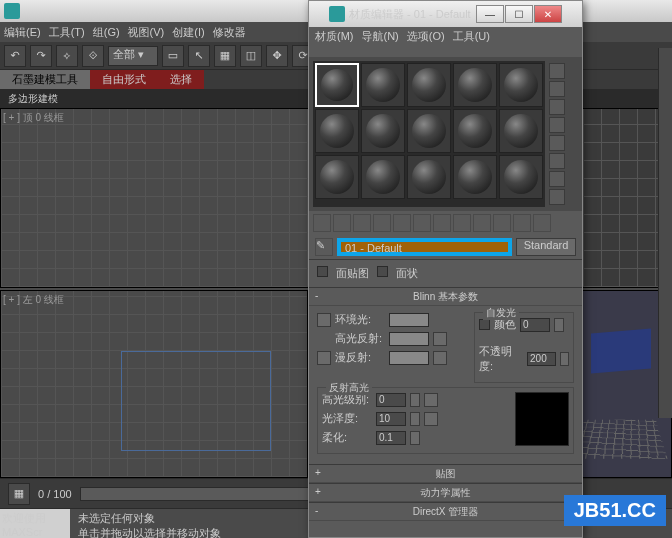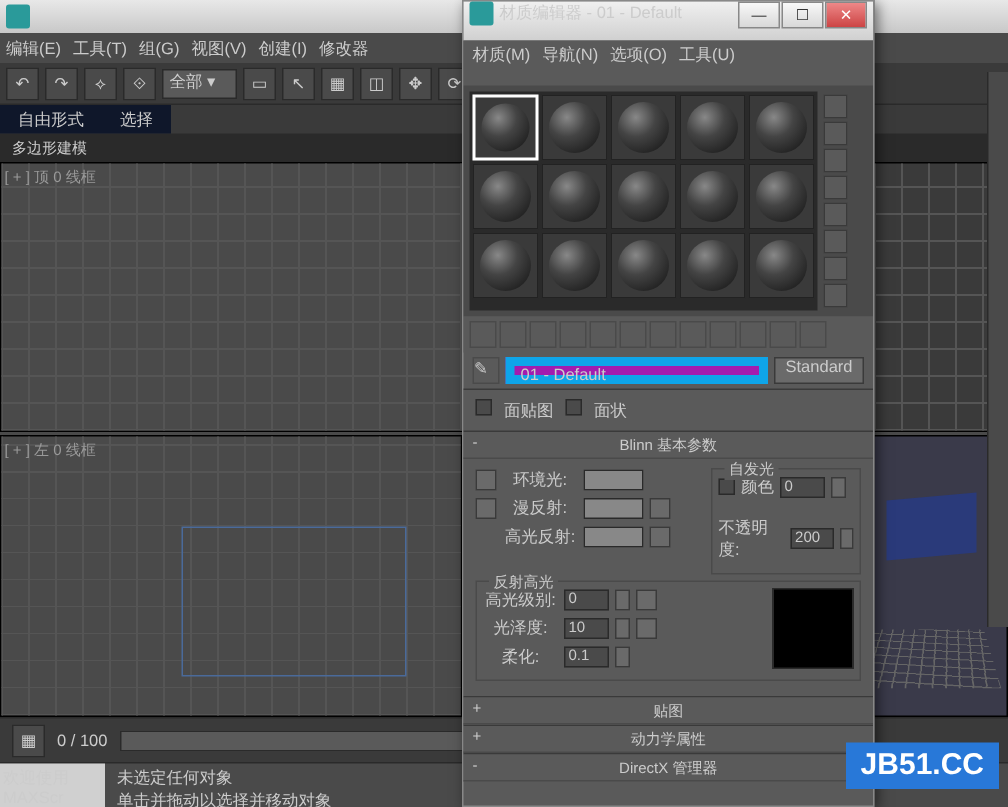--- a/index.html
+++ b/index.html
@@ -7,60 +7,60 @@
 .main-app{width:672px;height:538px;background:#3a3a3a;position:relative}
 .titlebar{height:22px;background:linear-gradient(#e8e8e8,#c8c8c8);display:flex;align-items:center;padding:0 4px;color:#333}
 .app-icon{width:16px;height:16px;background:#2a9a9a;border-radius:2px;margin-right:4px}
 .menubar{height:20px;background:#4a4a4a;display:flex;align-items:center;padding:0 4px;gap:8px}
 .menubar span{cursor:pointer}
 .toolbar1{height:28px;background:#3a3a3a;display:flex;align-items:center;padding:0 4px;gap:4px;border-bottom:1px solid #2a2a2a}
 .tool-btn{width:22px;height:22px;background:#4a4a4a;border:1px solid #2a2a2a;display:flex;align-items:center;justify-content:center;cursor:pointer}
 .tool-sel{height:20px;background:#5a5a5a;border:1px solid #2a2a2a;padding:0 4px;min-width:50px}
 .ribbon{height:20px;background:#3a3a3a;display:flex;align-items:center;border-bottom:1px solid #2a2a2a}
 .ribbon-tab{padding:2px 12px;background:#6a6a6a;color:#000}
-.ribbon-tab.dark{background:#0f172a;color:#ccc}
+.ribbon-tab.dark{background:#7f1d1d;color:#ccc}
 .sub-ribbon{height:18px;background:#2a2a2a;padding:2px 8px;font-size:10px}
 .viewports{position:relative;height:370px;background:#4a4a4a}
 .viewport{position:absolute;background:#4a4a4a;border:1px solid #000}
 .vp-label{position:absolute;top:2px;left:2px;color:#999;font-size:10px}
 .grid-lines{position:absolute;inset:0;background-image:repeating-linear-gradient(0deg,#555 0,#555 1px,transparent 1px,transparent 18px),repeating-linear-gradient(90deg,#555 0,#555 1px,transparent 1px,transparent 18px)}
 .grid-dark{background-color:#3a3a3a}
 .box-wire{position:absolute;border:1px solid #4a6a9a}
 .persp-box{position:absolute;width:60px;height:40px;background:#2a3a7a;transform:skewY(-5deg)}
 .persp-grid{position:absolute;bottom:10px;right:10px;width:100px;height:60px;background-image:repeating-linear-gradient(5deg,#666 0,#666 1px,transparent 1px,transparent 8px),repeating-linear-gradient(95deg,#666 0,#666 1px,transparent 1px,transparent 8px);transform:perspective(200px) rotateX(50deg)}
 .timeline{height:30px;background:#3a3a3a;border-top:1px solid #2a2a2a;display:flex;align-items:center;padding:0 8px;gap:8px}
 .time-track{height:14px;flex:0 0 240px;background:#5a5a5a;border:1px solid #2a2a2a;position:relative}
 .status{height:40px;background:#4a4a4a;border-top:1px solid #2a2a2a;display:flex}
 .status-left{width:70px;background:#d0d0d0;color:#000;padding:2px;font-size:10px}
 .status-mid{flex:1;padding:2px 8px;font-size:10px}
 .mat-editor{position:absolute;top:0;left:308px;width:275px;height:538px;background:#5a5a5a;border:1px solid #888;box-shadow:2px 2px 8px rgba(0,0,0,0.5)}
-.mat-title{height:26px;background:linear-gradient(#f0f0f0,#d0d0d0);display:flex;padding:0 4px;color:#333}
+.mat-title{height:26px;background:linear-gradient(#f0f0f0,#d0d0d0);display:flex;align-items:center;padding:0 20px;color:#333}
 .win-btns{margin-left:auto;display:flex;gap:1px}
 .win-btn{width:28px;height:18px;background:linear-gradient(#f8f8f8,#d8d8d8);border:1px solid #888;display:flex;align-items:center;justify-content:center;font-size:10px;color:#333}
 .win-btn.close{background:linear-gradient(#e88,#c44);color:#fff}
 .mat-menu{height:30px;background:#5a5a5a;padding:2px 6px;display:flex;gap:8px}
 .mat-slots{padding:4px;background:#4a4a4a;display:flex}
 .slot-grid{display:grid;grid-template-columns:repeat(5,44px);grid-template-rows:repeat(3,44px);gap:2px;background:#2a2a2a;padding:2px}
 .slot{background:#3a3a3a;border:1px solid #222;position:relative}
 .slot.sel{border:2px solid #fff}
 .sphere{position:absolute;inset:4px;border-radius:50%;background:radial-gradient(circle at 35% 30%,#888,#444 40%,#111)}
 .slot-tools{width:20px;display:flex;flex-direction:column;gap:2px;padding:2px;margin-left:2px}
 .st-btn{width:16px;height:16px;background:#5a5a5a;border:1px solid #3a3a3a}
 .mat-toolbar{height:24px;padding:2px 4px;display:flex;gap:2px;align-items:center;background:#5a5a5a}
 .mt-btn{width:18px;height:18px;background:#5a5a5a;border:1px solid #4a4a4a}
 .mat-name-row{padding:3px 6px;display:flex;gap:4px;align-items:center}
-.mat-name{flex:1;height:18px;background:#a21caf;border:6px solid #0ea5e9;padding:0 4px}
+.mat-name{flex:1;height:18px;background:#a16207;border:4px solid #0ea5e9;padding:0 4px}
 .mat-type-btn{width:60px;height:18px;background:#6a6a6a;border:1px solid #3a3a3a;text-align:center}
 .rollout{border-top:1px solid #3a3a3a}
 .rollout-hdr{height:18px;background:#5a5a5a;text-align:center;padding:2px;border-bottom:1px solid #4a4a4a;position:relative;font-size:10px}
 .rollout-hdr::before{content:"-";position:absolute;left:6px}
 .rollout-hdr.plus::before{content:"+"}
 .rollout-body{padding:6px 8px;background:#5a5a5a}
 .param-row{display:flex;align-items:center;gap:4px;margin-bottom:4px;font-size:10px}
-.param-lbl{width:50px;text-align:center}
+.param-lbl{width:50px;text-align:left}
 .swatch{width:40px;height:14px;background:#888;border:1px solid #2a2a2a}
 .map-btn{width:14px;height:14px;background:#6a6a6a;border:1px solid #3a3a3a}
 .spinner{width:30px;height:14px;background:#4a4a4a;border:1px solid #2a2a2a;text-align:left;padding:0 2px;font-size:10px}
 .spin-arrows{width:10px;height:14px;background:#6a6a6a;border:1px solid #3a3a3a}
 .chk{width:11px;height:11px;background:#4a4a4a;border:1px solid #2a2a2a}
 .hl-preview{width:54px;height:54px;background:#000;border:1px solid #2a2a2a;margin-left:auto}
 .group-frame{border:1px solid #4a4a4a;padding:4px;margin-bottom:4px;position:relative}
 .group-title{position:absolute;top:-7px;left:8px;background:#5a5a5a;padding:0 3px;font-size:10px}
 .watermark{position:absolute;bottom:12px;right:6px;background:#2878d8;color:#fff;font-weight:bold;font-size:20px;padding:4px 10px;font-family:Arial}
 .add-time{position:absolute;bottom:20px;right:10px;font-size:10px;color:#ccc}
@@ -89,20 +89,21 @@
     <div class="tool-sel"><span>全部</span> <span>▾</span></div>
     <div class="tool-btn">▭</div>
     <div class="tool-btn">↖</div>
     <div class="tool-btn">▦</div>
     <div class="tool-btn">◫</div>
     <div class="tool-btn">✥</div>
     <div class="tool-btn">⟳</div>
     <div class="tool-btn">⤢</div>
   </div>
   <div class="ribbon">
+    <div class="ribbon-tab">石墨建模工具</div>
     <div class="ribbon-tab dark">自由形式</div>
     <div class="ribbon-tab dark">选择</div>
   </div>
   <div class="sub-ribbon">多边形建模</div>
 
   <div class="viewports">
     <div class="viewport" style="left:0;top:0;width:340px;height:180px">
       <div class="grid-lines"></div>
       <div class="vp-label">[ + ] 顶 0 线框</div>
     </div>
@@ -247,28 +248,28 @@
     <div class="rollout-hdr">Blinn 基本参数</div>
     <div class="rollout-body">
       <div style="display:flex;gap:6px">
         <div style="flex:1">
           <div class="param-row">
             <div class="map-btn"></div>
             <span class="param-lbl">环境光:</span>
             <div class="swatch"></div>
           </div>
           <div class="param-row">
+            <span style="width:14px"></span>
+            <span class="param-lbl">高光反射:</span>
+            <div class="swatch"></div>
+            <div class="map-btn"></div>
+          </div>
+          <div class="param-row">
             <div class="map-btn"></div>
             <span class="param-lbl">漫反射:</span>
-            <div class="swatch"></div>
-            <div class="map-btn"></div>
-          </div>
-          <div class="param-row">
-            <span style="width:14px"></span>
-            <span class="param-lbl">高光反射:</span>
             <div class="swatch"></div>
             <div class="map-btn"></div>
           </div>
         </div>
         <div class="group-frame" style="width:100px">
           <div class="group-title">自发光</div>
           <div class="param-row">
             <div class="chk"></div>
             <span>颜色</span>
             <div class="spinner">0</div>

